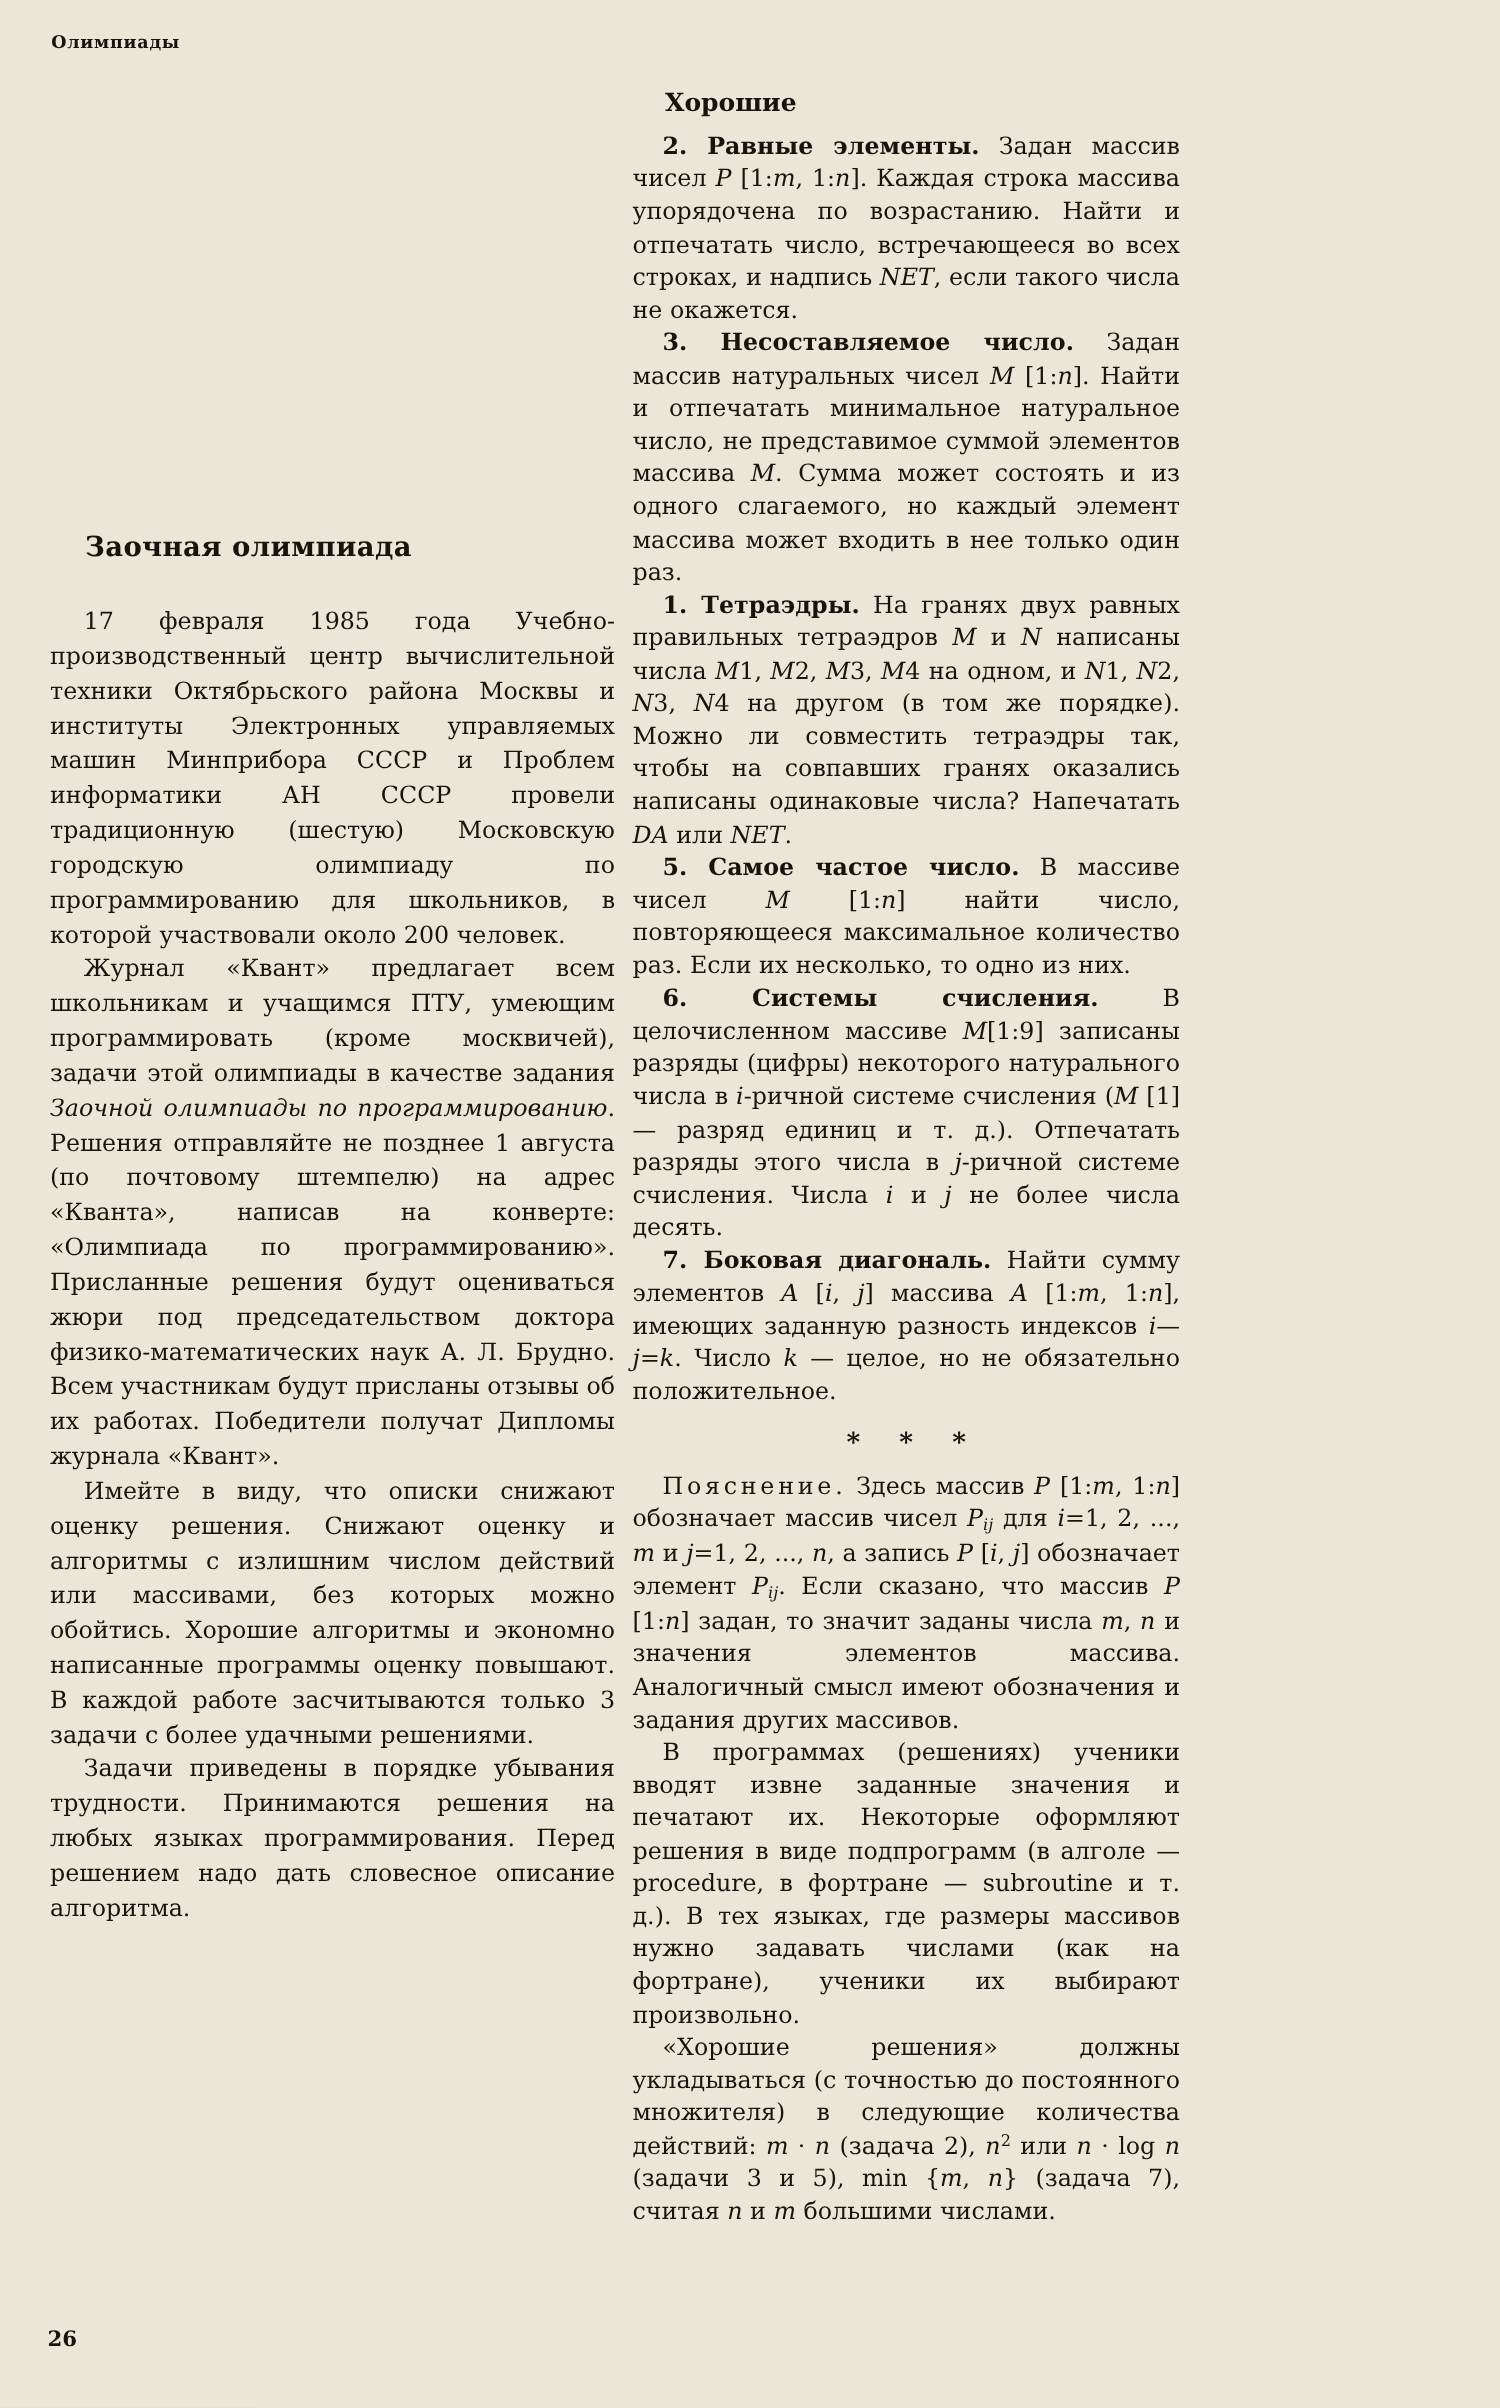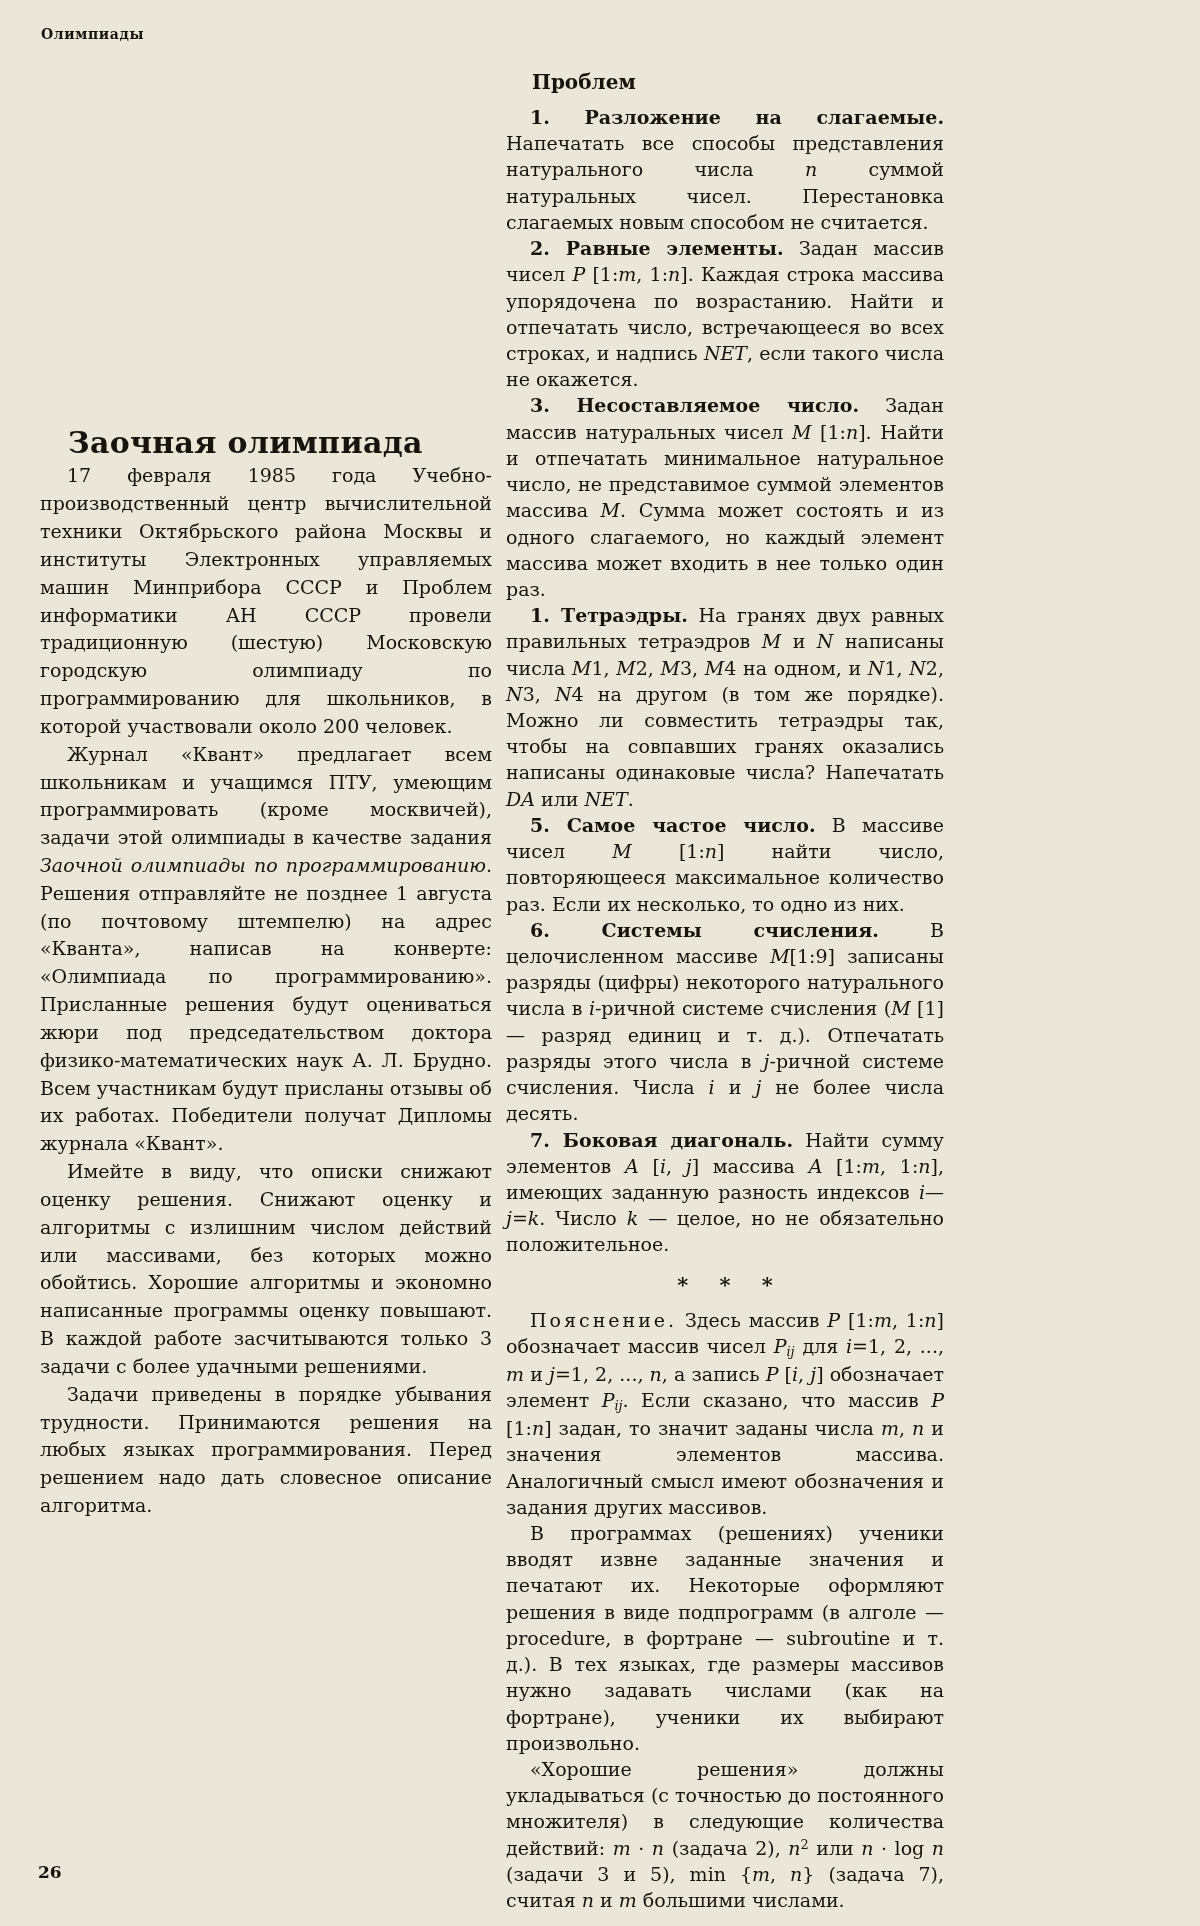--- a/index.html
+++ b/index.html
@@ -12,22 +12,22 @@
     font-family:"DejaVu Serif", serif;
   }
   .rubric {
     position:absolute; left:41px; top:26px;
     font-size:14px; font-weight:bold; letter-spacing:0.6px;
   }
   .col-left {
     position:absolute; left:40px; top:424px; width:452px;
   }
   .title {
-    font-size:30px; line-height:1.28; font-weight:bold;
-    padding-left:28px; letter-spacing:0.3px;
+    font-size:22px; line-height:1.28; font-weight:bold;
+    padding-left:28px; margin-bottom:32px; letter-spacing:0.3px;
   }
   .tline { display:block; }
   .body {
     font-size:19px; line-height:1.465;
     text-align:justify; text-indent:27px;
     hyphens:auto; -webkit-hyphens:auto;
   }
   .col-right {
     position:absolute; left:506px; top:70px; width:438px;
   }
@@ -62,23 +62,22 @@
   <h1 class="title">
     <span class="tline">Заочная олимпиада</span>
   </h1>
   <p class="body">17 февраля 1985 года Учебно-производственный центр вычислительной техники Октябрьского района Москвы и институты Электронных управляемых машин Минприбора СССР и Проблем информатики АН СССР провели традиционную (шестую) Московскую городскую олимпиаду по программированию для школьников, в которой участвовали около 200 человек.</p>
   <p class="body">Журнал «Квант» предлагает всем школьникам и учащимся ПТУ, умеющим программировать (кроме москвичей), задачи этой олимпиады в качестве задания <i>Заочной олимпиады по программированию</i>. Решения отправляйте не позднее 1 августа (по почтовому штемпелю) на адрес «Кванта», написав на конверте: «Олимпиада по программированию». Присланные решения будут оцениваться жюри под председательством доктора физико-математических наук А. Л. Брудно. Всем участникам будут присланы отзывы об их работах. Победители получат Дипломы журнала «Квант».</p>
   <p class="body">Имейте в виду, что описки снижают оценку решения. Снижают оценку и алгоритмы с излишним числом действий или массивами, без которых можно обойтись. Хорошие алгоритмы и экономно написанные программы оценку повышают. В каждой работе засчитываются только 3 задачи с более удачными решениями.</p>
   <p class="body">Задачи приведены в порядке убывания трудности. Принимаются решения на любых языках программирования. Перед решением надо дать словесное описание алгоритма.</p>
 </div>
 
 <div class="col-right">
-  <h2 class="ph">Проблем</h2>
+  <h2 class="ph">Хорошие</h2>
 
-  <p class="prob"><b>1. Разложение на слагаемые.</b><span> Напечатать все способы представления натурального числа <i>n</i> суммой натуральных чисел. Перестановка слагаемых новым способом не считается.</span></p>
   <p class="prob"><b>2. Равные элементы.</b><span> Задан массив чисел <i>P</i> [1:<i>m</i>, 1:<i>n</i>]. Каждая строка массива упорядочена по возрастанию. Найти и отпечатать число, встречающееся во всех строках, и надпись <i>NET</i>, если такого числа не окажется.</span></p>
   <p class="prob"><b>3. Несоставляемое число.</b><span> Задан массив натуральных чисел <i>M</i> [1:<i>n</i>]. Найти и отпечатать минимальное натуральное число, не представимое суммой элементов массива <i>M</i>. Сумма может состоять и из одного слагаемого, но каждый элемент массива может входить в нее только один раз.</span></p>
   <p class="prob"><b>1. Тетраэдры.</b><span> На гранях двух равных правильных тетраэдров <i>M</i> и <i>N</i> написаны числа <i>M</i>1, <i>M</i>2, <i>M</i>3, <i>M</i>4 на одном, и <i>N</i>1, <i>N</i>2, <i>N</i>3, <i>N</i>4 на другом (в том же порядке). Можно ли совместить тетраэдры так, чтобы на совпавших гранях оказались написаны одинаковые числа? Напечатать <i>DA</i> или <i>NET</i>.</span></p>
   <p class="prob"><b>5. Самое частое число.</b><span> В массиве чисел <i>M</i> [1:<i>n</i>] найти число, повторяющееся максимальное количество раз. Если их несколько, то одно из них.</span></p>
   <p class="prob"><b>6. Системы счисления.</b><span> В целочисленном массиве <i>M</i>[1:9] записаны разряды (цифры) некоторого натурального числа в <i>i</i>-ричной системе счисления (<i>M</i> [1] — разряд единиц и т. д.). Отпечатать разряды этого числа в <i>j</i>-ричной системе счисления. Числа <i>i</i> и <i>j</i> не более числа десять.</span></p>
   <p class="prob"><b>7. Боковая диагональ.</b><span> Найти сумму элементов <i>A</i> [<i>i</i>, <i>j</i>] массива <i>A</i> [1:<i>m</i>, 1:<i>n</i>], имеющих заданную разность индексов <i>i</i>—<i>j</i>=<i>k</i>. Число <i>k</i> — целое, но не обязательно положительное.</span></p>
 
   <div class="stars">* * *</div>
 
   <p class="note"><span class="spaced">Пояснение.</span> Здесь массив <i>P</i> [1:<i>m</i>, 1:<i>n</i>] обозначает массив чисел <i>P<sub>ij</sub></i> для <i>i</i>=1, 2, ..., <i>m</i> и <i>j</i>=1, 2, ..., <i>n</i>, а запись <i>P</i> [<i>i</i>, <i>j</i>] обозначает элемент <i>P<sub>ij</sub></i>. Если сказано, что массив <i>P</i> [1:<i>n</i>] задан, то значит заданы числа <i>m</i>, <i>n</i> и значения элементов массива. Аналогичный смысл имеют обозначения и задания других массивов.</p>

